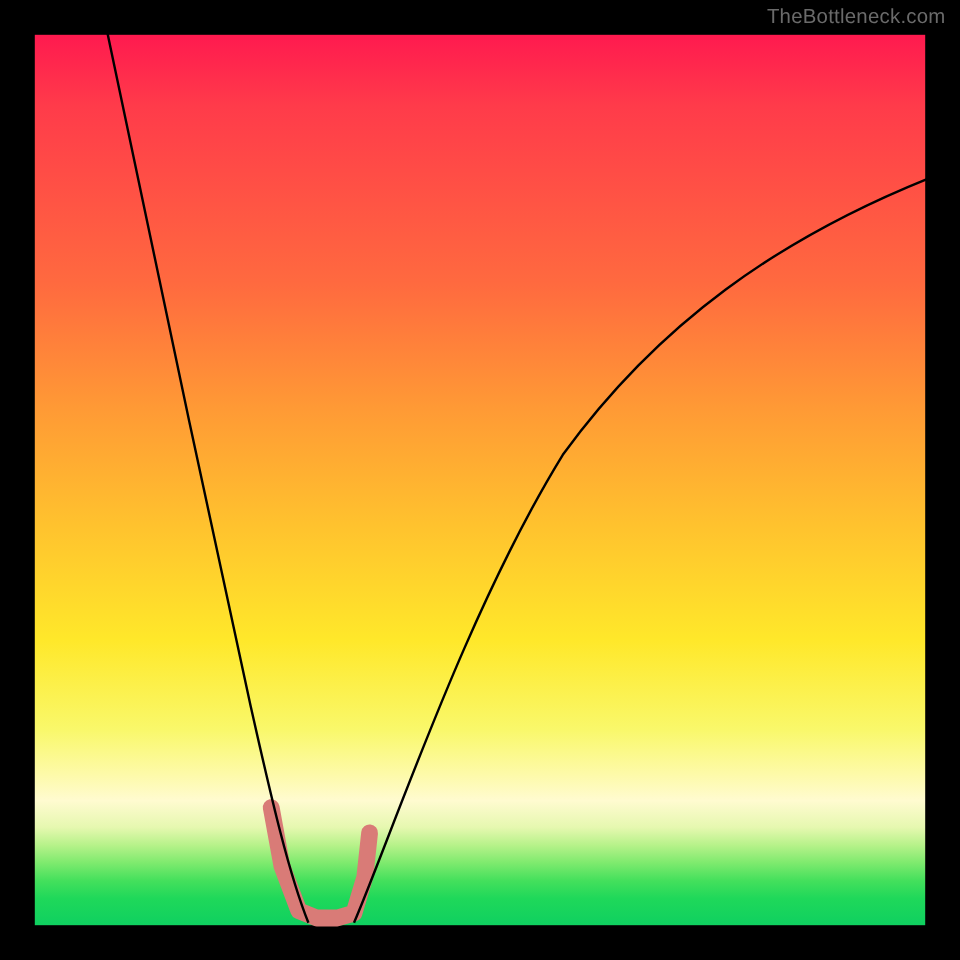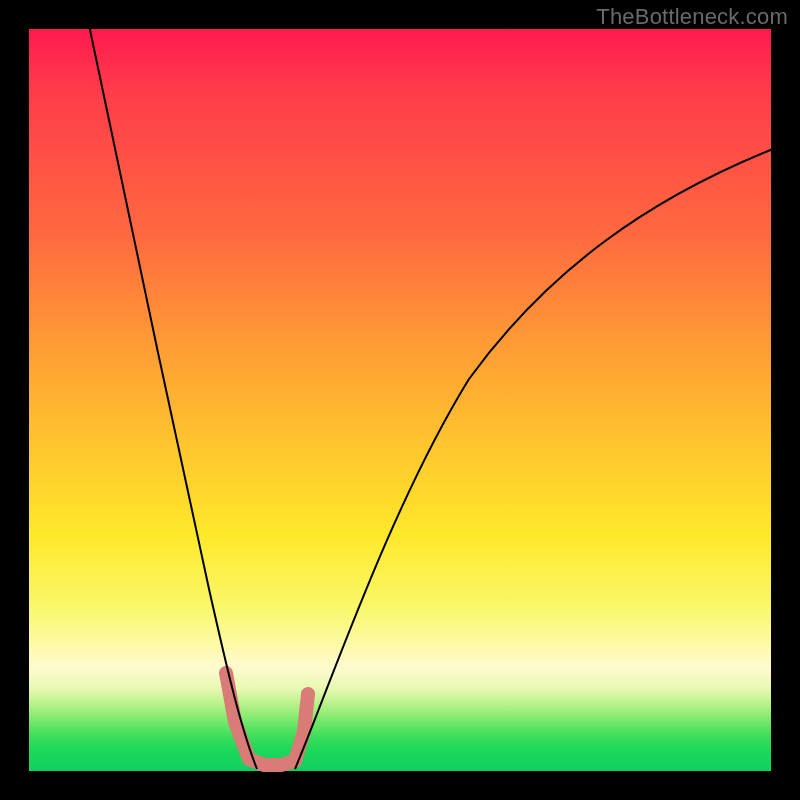--- a/index.html
+++ b/index.html
@@ -43,21 +43,21 @@
       #44e05c 95%,
       #1fd85a 97%,
       #0fd060 100%
     );
   }
   .watermark {
     position: absolute;
     top: 4px;
     right: 12px;
     color: #6a6a6a;
-    font-size: 22px;
+    font-size: 17px;
     font-weight: 500;
     letter-spacing: 0.2px;
   }
   svg.curves {
     position: absolute;
     left: 0;
     top: 0;
     width: 742px;
     height: 742px;
     overflow: visible;

